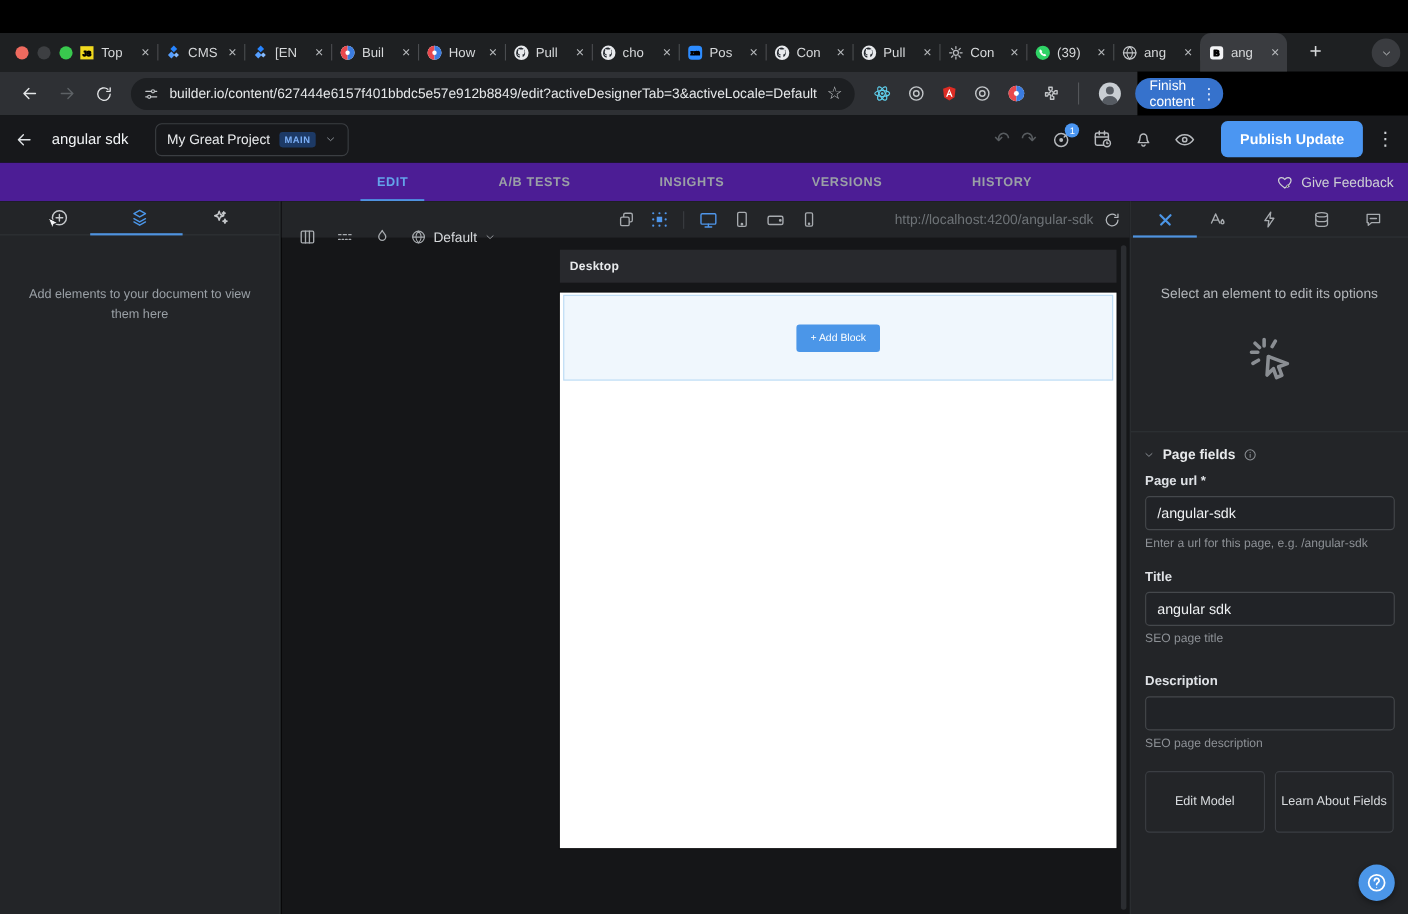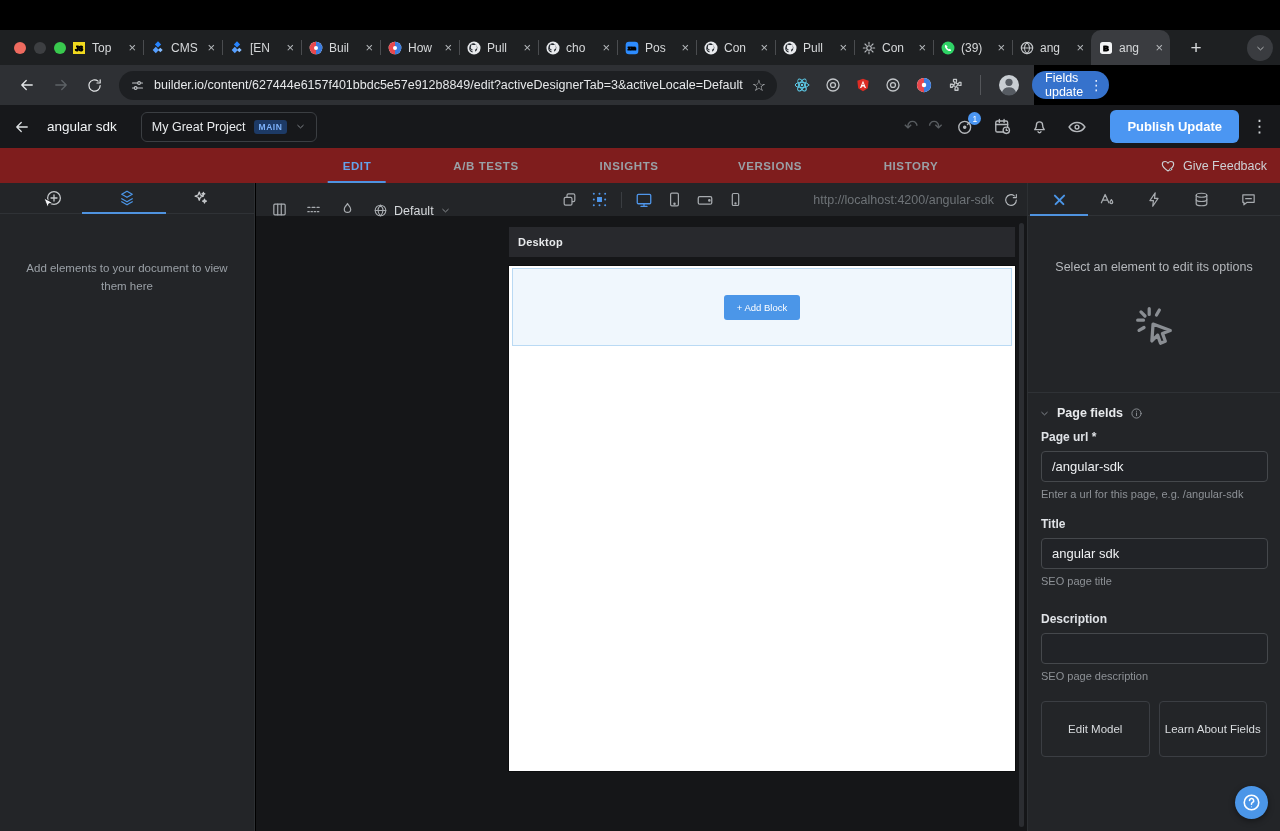--- a/index.html
+++ b/index.html
@@ -58,21 +58,21 @@
   .hicon { color:#b6b9bd; margin:0 9px; position:relative; }
   .hicon.dim { color:#585c60; margin:0 5px; font-size:17px; }
   #notif-badge { position:absolute; top:-5px; right:-6px; min-width:13px; height:13px; background:#4b96f2;
     border-radius:7px; color:#fff; font-size:8.5px; display:flex; align-items:center; justify-content:center;
     padding:0 3px; }
   #publish-btn { height:33px; background:#4b96f2; color:#fff; font-size:13px; font-weight:bold;
     border:none; border-radius:6px; padding:0 17px; margin:0 12px 0 14px; }
   #hdr-kebab { color:#cfd3d6; font-size:17px; margin-right:12px; }
 
   
-  #navrow { position:absolute; left:0; top:148px; width:1280px; height:35px; background:#7f1d1d; }
+  #navrow { position:absolute; left:0; top:148px; width:1280px; height:35px; background:#4c1d95; }
   .navtab { position:absolute; top:0; height:35px; transform:translateX(-50%); display:flex;
     align-items:center; font-size:11.5px; font-weight:bold; letter-spacing:.6px; color:#9aa0a6; }
   .navtab.active { color:#64a3ea; }
   .navtab.active::after { content:""; position:absolute; left:50%; transform:translateX(-50%);
     bottom:0; width:58px; height:2px; background:#4f93e0; }
   #feedback { position:absolute; right:13px; top:0; height:35px; display:flex; align-items:center;
     gap:7px; color:#cdd0d4; font-size:12.5px; }
 
   
   #leftpanel { position:absolute; left:0; top:183px; width:255px; bottom:0; background:#232528;
@@ -80,21 +80,21 @@
   #lp-tabs { height:31px; border-bottom:1px solid #2f3236; display:flex; align-items:center;
     justify-content:space-around; padding:0 18px; position:relative; }
   #lp-underline { position:absolute; left:82px; bottom:-1px; width:84px; height:2px; background:#4f93e0; }
   .lp-ic { color:#c6c9cc; }
   .lp-ic.blue { color:#4b96e8; }
   #lp-empty { margin:46px 14px 0; text-align:center; font-size:11.5px; line-height:1.55; color:#9aa0a6; }
   #mouse-cursor { position:absolute; left:40px; top:13px; }
 
   #canvas { position:absolute; left:256px; top:183px; right:253px; bottom:0; background:#151618; }
   #cv-toolbar { height:33px; background:#232528; position:relative; }
-  #cv-left { position:absolute; left:15px; top:2px; height:33px; display:flex; align-items:flex-end; gap:17px;
+  #cv-left { position:absolute; left:15px; top:16px; height:33px; display:flex; align-items:center; gap:17px;
     color:#a7abaf; }
   #bp-dd { display:flex; align-items:center; gap:6px; color:#a7abaf; }
   #bp-dd .bpname { font-size:12.5px; color:#d6d9dc; }
   #cv-center { position:absolute; left:305px; top:0; height:33px; display:flex; align-items:center; gap:13px;
     color:#a7abaf; }
   .cv-sep { width:1px; height:16px; background:#3a3d41; }
   .cvblue { color:#4f96ea; }
   #cv-right { position:absolute; right:8px; top:0; height:33px; display:flex; align-items:center; gap:9px; }
   #preview-url { font-size:12.5px; color:#6e7377; }
   #cv-refresh { color:#b5b9bd; }
@@ -393,21 +393,21 @@
     <span id="ext-divider"></span>
     <span>
         <svg class="ic" width="24" height="24" viewBox="0 0 24 24" fill="none" stroke="currentColor" stroke-width="1.7" stroke-linecap="round" stroke-linejoin="round">
           <circle cx="12" cy="12" r="10" fill="#c9ced3" stroke="none"></circle>
           <circle cx="12" cy="9.3" r="3.6" fill="#565b62" stroke="none"></circle>
           <path d="M4.8 19.5a7.6 7.6 0 0 1 14.4 0 10 10 0 0 1-14.4 0z" fill="#565b62" stroke="none"></path>
         </svg>
       </span>
   </div>
   <div id="finish-pill">
-    <span>Fields update</span>
+    <span>Finish content</span>
     <b>⋮</b>
   </div>
 </div>
 
 <div id="appheader">
   <span id="hdr-back">
       <svg class="ic" width="18" height="18" viewBox="0 0 24 24" fill="none" stroke="currentColor" stroke-width="1.7" stroke-linecap="round" stroke-linejoin="round">
         <path d="M19 12H5M11 18l-6-6 6-6"></path>
       </svg>
     </span>

